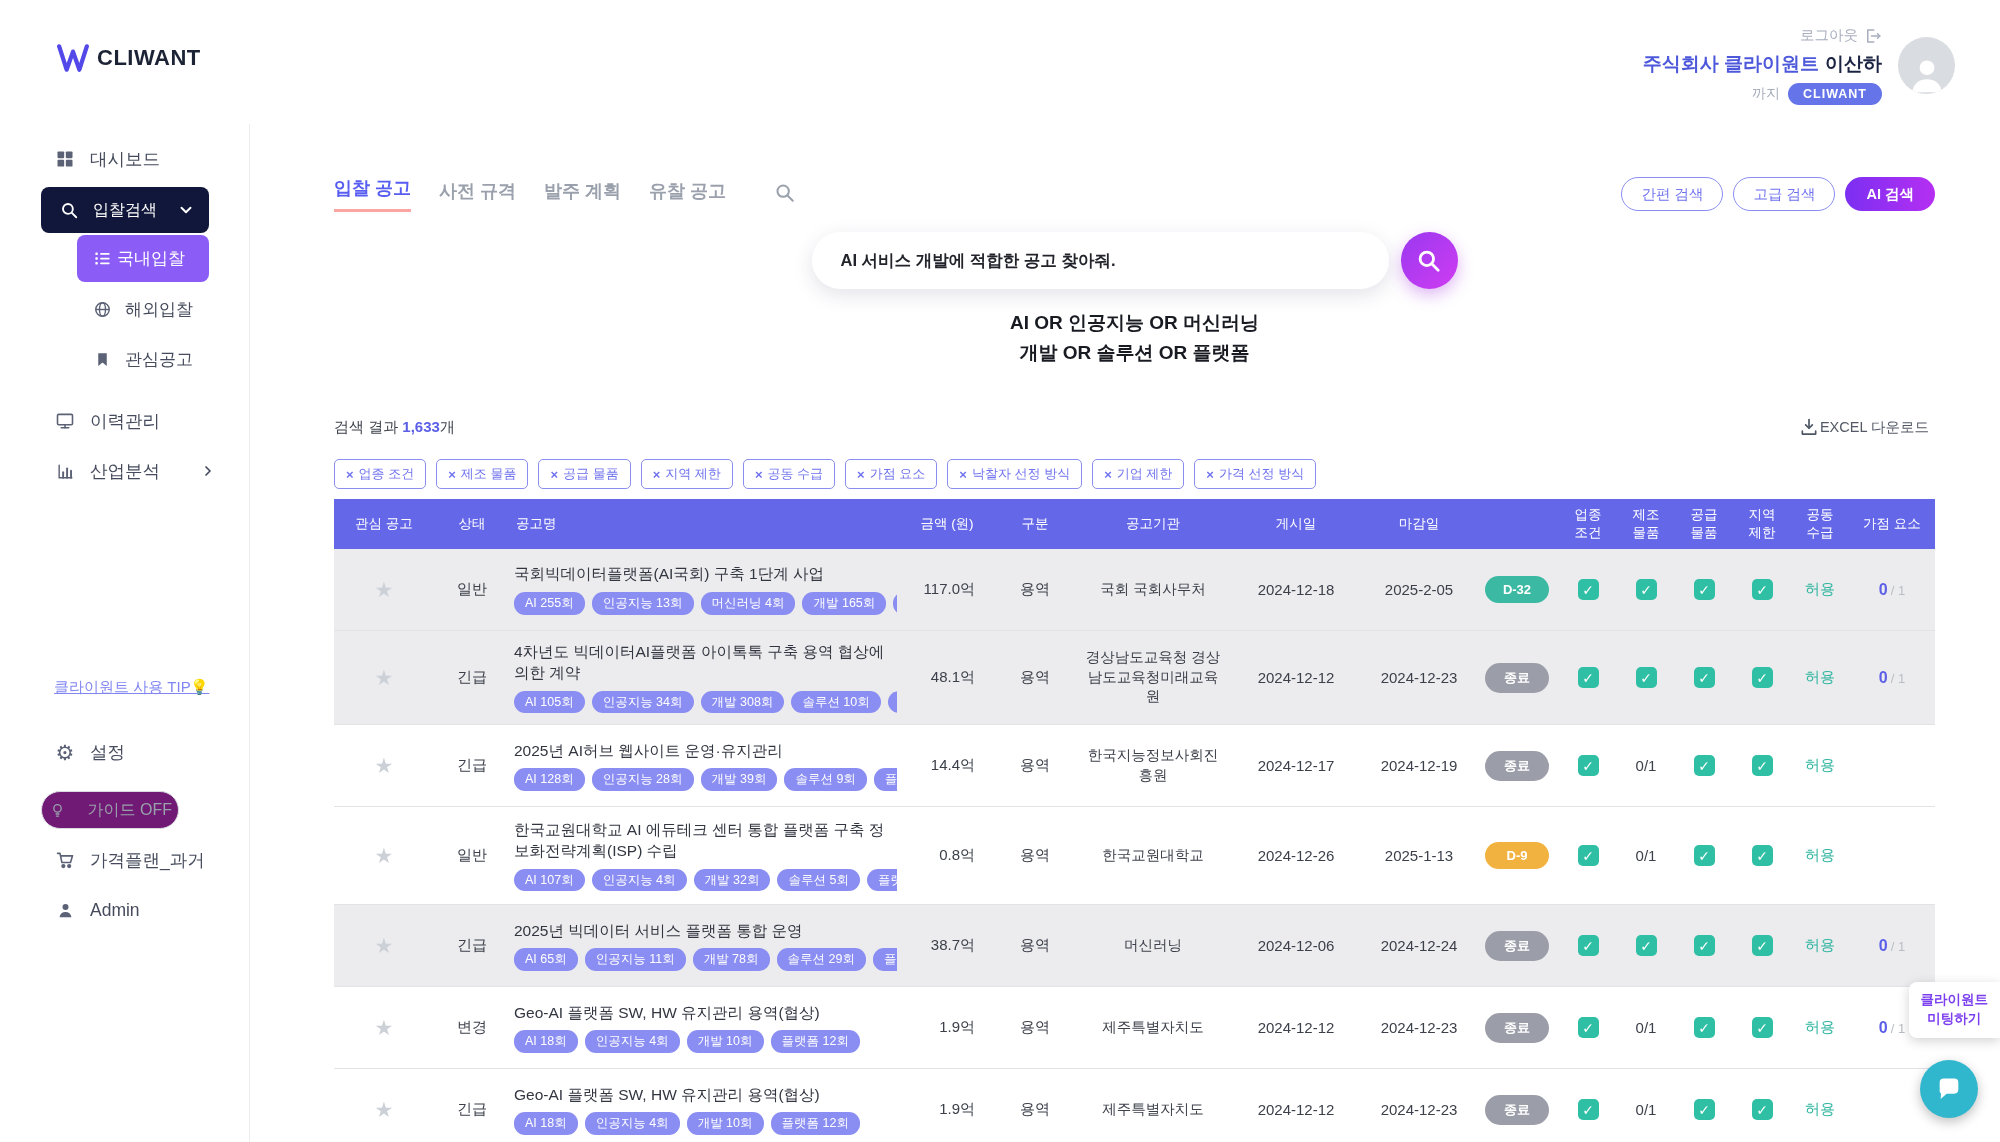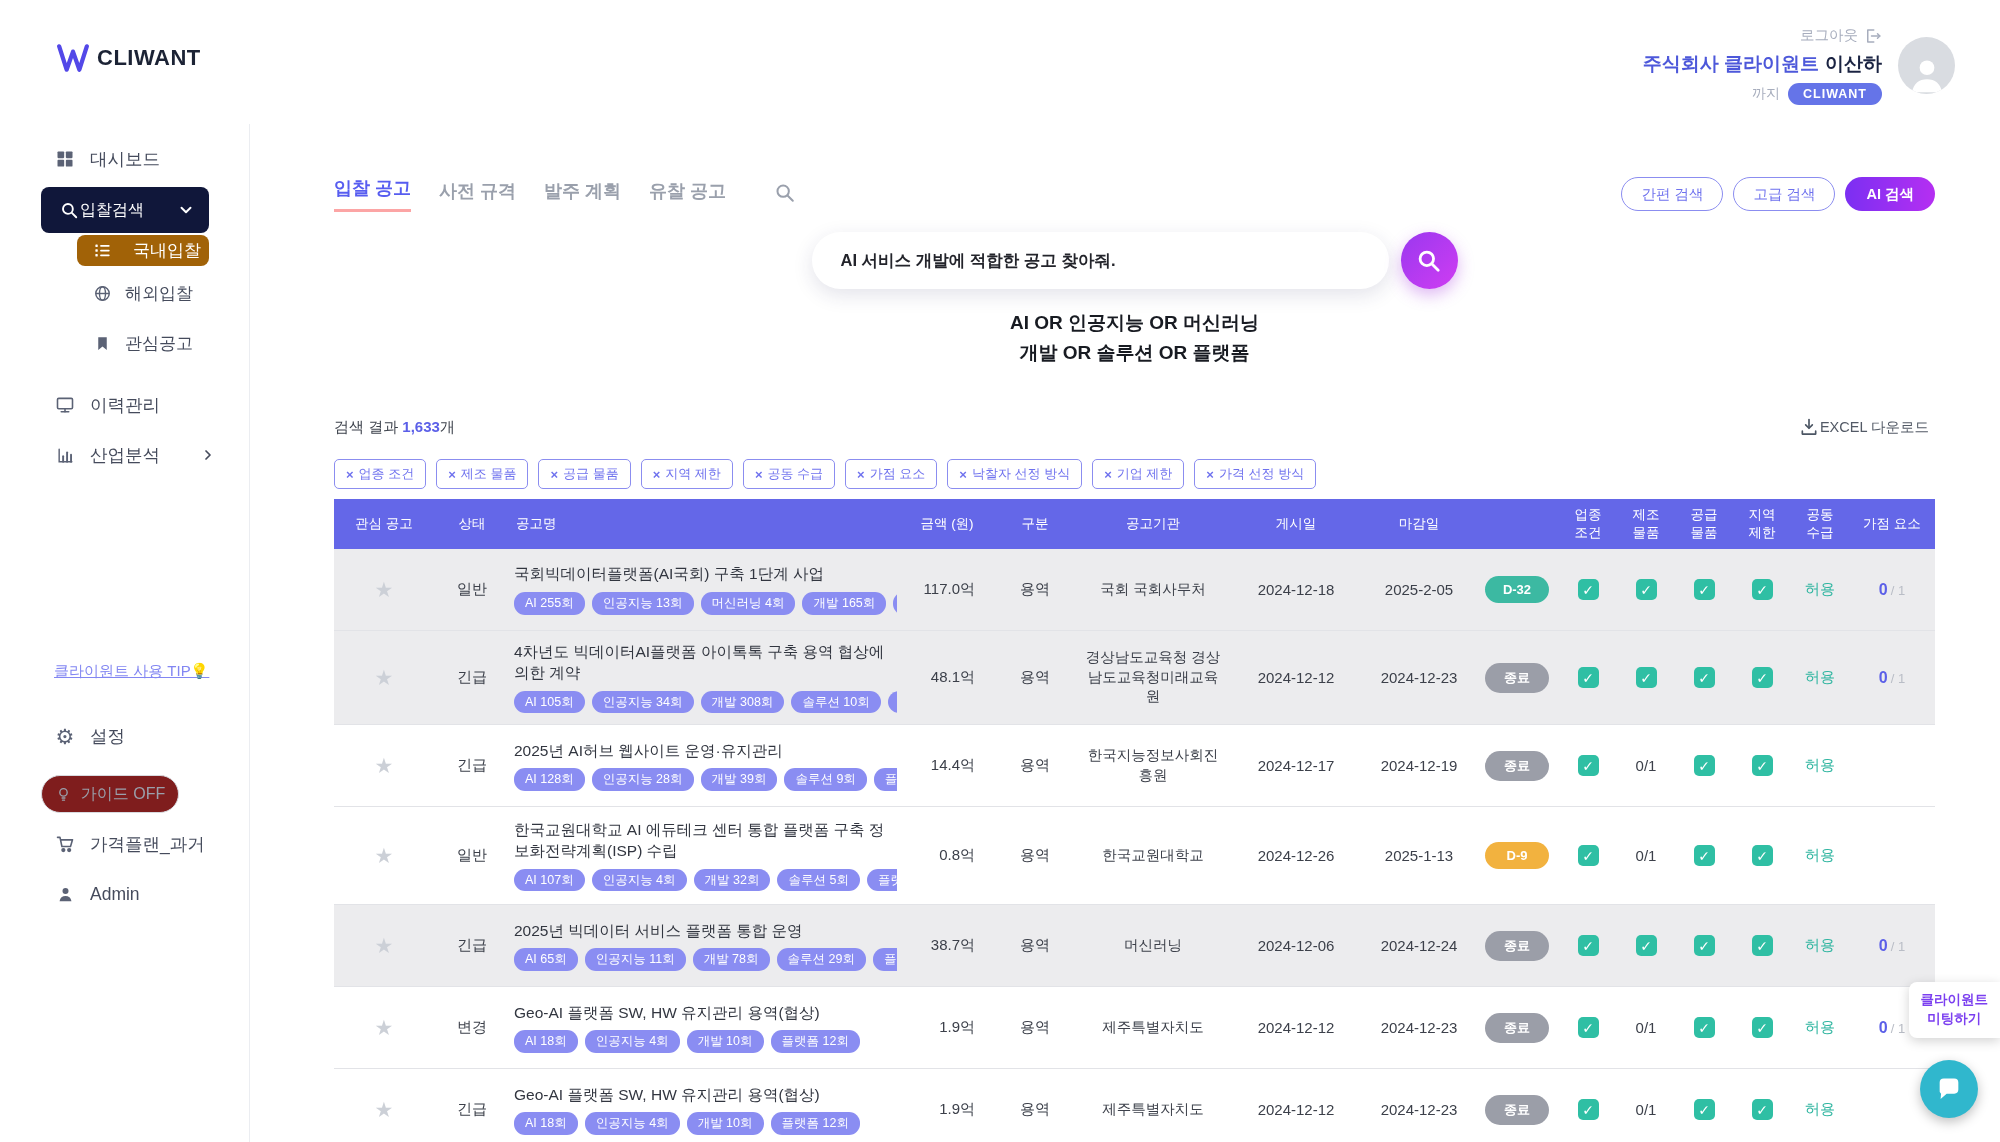--- a/index.html
+++ b/index.html
@@ -18,30 +18,30 @@
   .acct-user{color:#1a2342;font-weight:700;margin-left:6px;}
   .acct-l3{margin-top:6px;display:flex;justify-content:flex-end;align-items:center;gap:8px;color:#a7adbd;font-size:14px;}
   .plan-pill{background:#6574e8;color:#fff;font-size:12.5px;font-weight:700;letter-spacing:1px;padding:4px 15px;border-radius:13px;}
   .avatar{width:57px;height:57px;border-radius:50%;background:#d9dce1;display:flex;align-items:flex-end;justify-content:center;overflow:hidden;}
 
   
   .sidebar{position:absolute;top:124px;left:0;width:249px;bottom:0;border-right:1px solid #ebedf1;background:#fff;z-index:5;}
   .side-item{display:flex;align-items:center;gap:14px;height:50px;padding-left:54px;color:#454b5c;font-size:17.5px;cursor:pointer;}
   .s-icon{display:inline-flex;width:22px;height:22px;color:#5b6275;align-items:center;justify-content:center;flex:0 0 auto;}
   .gear-glyph{font-size:21px;line-height:1;color:#5b6275;}
-  .side-active{margin:3px 40px 2px 41px;height:46px;border-radius:8px;background:#10173a;color:#fff;display:flex;align-items:center;padding-left:17px;cursor:pointer;}
+  .side-active{margin:3px 40px 2px 41px;height:46px;border-radius:8px;background:#10173a;color:#fff;display:flex;align-items:center;gap:13px;padding-left:17px;cursor:pointer;}
   .side-active .s-icon{color:#fff;}
   .side-active .chev{margin-left:auto;margin-right:14px;color:#fff;display:inline-flex;width:18px;height:18px;}
-  .side-sub-active{margin:2px 40px 2px 77px;height:31px;border-radius:8px;background:#a16207;color:#fff;display:flex;align-items:center;gap:20px;padding-left:14px;font-size:17px;cursor:pointer;}
+  .side-sub-active{margin:2px 40px 2px 77px;height:47px;border-radius:8px;background:#8b5cf6;color:#fff;display:flex;align-items:center;gap:4px;padding-left:14px;font-size:17px;cursor:pointer;}
   .side-sub-active .s-icon{color:#fff;}
   .side-sub{display:flex;align-items:center;gap:12px;height:50px;padding-left:91px;color:#454b5c;font-size:17px;cursor:pointer;}
   .chev-r{display:inline-flex;width:16px;height:16px;color:#454b5c;margin-left:26px;}
   .tip-link{display:block;margin:182px 0 0 54px;color:#8286f2;font-size:15px;text-decoration:underline;cursor:pointer;}
   .mt30{margin-top:30px;}
-  .guide-btn{margin:14px 0 6px 41px;width:138px;height:38px;border:1px solid #d8dadf;background:#7f1d1d;border-radius:19px;display:flex;align-items:center;justify-content:center;gap:8px;color:#9aa0ab;font-size:16px;font-family:inherit;cursor:pointer;}
+  .guide-btn{margin:14px 0 6px 41px;width:138px;height:38px;border:1px solid #d8dadf;background:#701a75;border-radius:19px;display:flex;align-items:center;justify-content:space-between;gap:8px;color:#9aa0ab;font-size:16px;font-family:inherit;cursor:pointer;}
   .guide-btn .s-icon{width:18px;height:18px;color:#9aa0ab;}
 
   
   .main{position:absolute;top:124px;left:250px;right:0;bottom:0;overflow:hidden;padding:0 65px 0 84px;}
   .topbar{margin-top:50px;height:40px;display:flex;justify-content:space-between;align-items:center;}
   .tabs{display:flex;align-items:flex-end;gap:28px;}
   .tab{font-size:18px;font-weight:700;color:#9aa0ac;padding-bottom:9px;cursor:pointer;}
   .tab.active{color:#575df0;border-bottom:3px solid #fca5a5;}
   .tab-search{display:inline-flex;width:22px;height:22px;color:#9aa0ac;margin-left:20px;margin-bottom:8px;cursor:pointer;}
   .modes{display:flex;gap:10px;align-items:center;}

